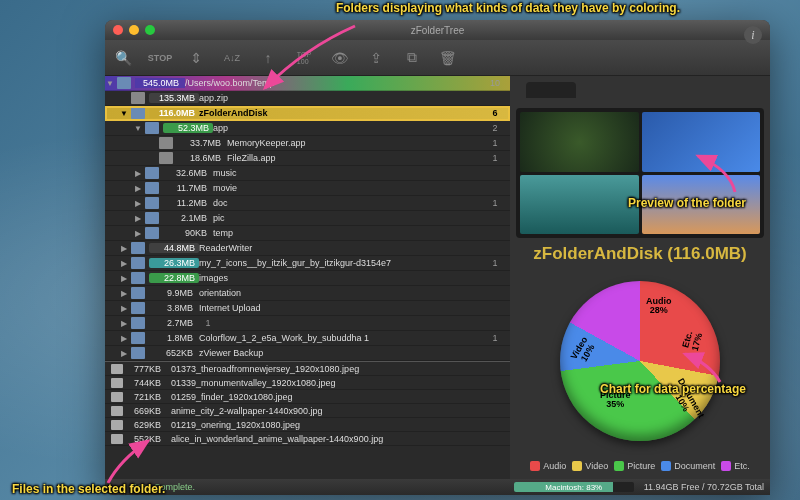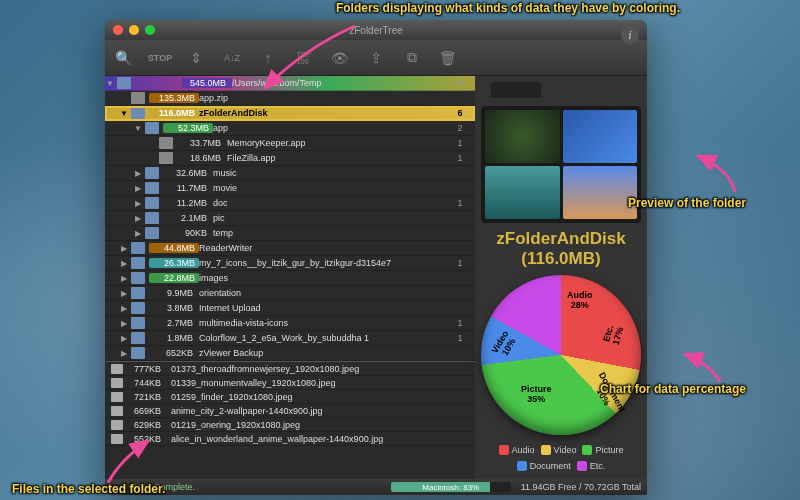--- a/index.html
+++ b/index.html
@@ -1,43 +1,43 @@
 <!DOCTYPE html>
 <html><head>
 <meta charset="utf-8">
 <style>
   * { margin: 0; padding: 0; box-sizing: border-box; font-family: "Helvetica Neue", Arial, sans-serif; }
   body { width: 800px; height: 500px; background: linear-gradient(135deg, #3a6b8a 0%, #5a8ba8 50%, #2a5a7a 100%); overflow: hidden; position: relative; }
   .bg-wave { position: absolute; inset: 0; background: radial-gradient(ellipse at 20% 60%, rgba(255,255,255,0.15) 0%, transparent 40%), radial-gradient(ellipse at 80% 90%, rgba(255,255,255,0.2) 0%, transparent 50%); }
-  .window { position: absolute; left: 105px; top: 20px; width: 542px; height: 475px; background: #3a3a3a; border-radius: 8px; box-shadow: 0 10px 40px rgba(0,0,0,0.5); display: flex; flex-direction: column; }
+  .window { position: absolute; left: 105px; top: 20px; width: 665px; height: 475px; background: #3a3a3a; border-radius: 8px; box-shadow: 0 10px 40px rgba(0,0,0,0.5); display: flex; flex-direction: column; }
   .titlebar { height: 20px; background: linear-gradient(#5a5a5a, #3a3a3a); border-radius: 8px 8px 0 0; display: flex; align-items: center; padding: 0 8px; position: relative; }
   .traffic { display: flex; gap: 6px; }
   .traffic span { width: 10px; height: 10px; border-radius: 50%; }
   .traffic .r { background: #ff5f56; } .traffic .y { background: #ffbd2e; } .traffic .g { background: #27c93f; }
   .titlebar .title { position: absolute; left: 50%; transform: translateX(-50%); font-size: 10px; color: #aaa; }
   .toolbar { height: 36px; background: linear-gradient(#4a4a4a, #353535); display: flex; align-items: center; padding: 0 8px; gap: 14px; border-bottom: 1px solid #222; }
   .tbtn { width: 22px; height: 22px; display: flex; align-items: center; justify-content: center; color: #888; font-size: 14px; cursor: pointer; }
   .toolbar .spacer { flex: 1; }
   .content { flex: 1; display: flex; overflow: hidden; }
   .left { width: 405px; display: flex; flex-direction: column; }
   .tree { flex: 1; overflow-y: auto; background: #2a2a2a; font-size: 10px; }
   .row { display: flex; align-items: center; height: 15px; color: #ddd; padding-right: 6px; border-bottom: 1px solid rgba(0,0,0,0.2); }
   .row .arrow { width: 10px; font-size: 8px; text-align: center; color: #999; }
   .row .ficon { width: 14px; height: 12px; margin: 0 4px 0 2px; border-radius: 1px; font-size: 8px; display: flex; align-items: center; justify-content: center; }
   .row .ficon.folder { background: #6a8bb5; }
   .row .ficon.file { background: #888; }
   .row .size { width: 50px; text-align: right; padding-right: 6px; font-size: 9px; }
   .row .name { flex: 1; font-size: 9px; white-space: nowrap; overflow: hidden; text-overflow: ellipsis; }
   .row .count { width: 18px; text-align: center; font-size: 9px; color: #999; }
   .row.root { background: linear-gradient(90deg, #4a3aaa 0%, #aa3a8a 30%, #3aaa5a 60%, #aaa03a 100%); }
-  .row.root .size { background: rgba(74,58,170,0.8); color: #fff; margin-left: 47px; }
+  .row.root .size { background: rgba(74,58,170,0.8); color: #fff; }
   .row.selected { outline: 2px solid #e8c040; outline-offset: -2px; background: linear-gradient(90deg, #c8a830 0%, #d8b840 100%); color: #000; font-weight: 600; }
   .row.selected .count, .row.selected .size, .row.selected .arrow { color: #000; }
   .row.bar-green .size { background: #3a9a4a; color:#fff; padding:0 4px; border-radius:2px; }
-  .row.bar-purple .size { background: #a16207; color:#fff; padding:0 4px; border-radius:2px; }
+  .row.bar-purple .size { background: #404040; color:#fff; padding:0 4px; border-radius:2px; }
   .row.bar-yellow .size { background: #c8a830; color:#fff; padding:0 4px; border-radius:2px; }
   .row.bar-teal .size { background: #3a9a9a; color:#fff; padding:0 4px; border-radius:2px; }
   .filelist { height: 118px; background: #2a2a2a; border-top: 1px solid #555; font-size: 9px; color: #ddd; overflow-y: auto; }
   .frow { display: flex; align-items: center; height: 14px; padding: 0 6px; border-bottom: 1px solid rgba(0,0,0,0.2); }
   .frow .ficon2 { width: 12px; height: 10px; background: #aaa; margin-right: 6px; border-radius: 1px; }
   .frow .fsize { width: 42px; text-align: right; padding-right: 10px; }
   .frow .fname { flex: 1; white-space: nowrap; overflow: hidden; }
   .statusbar { height: 16px; background: linear-gradient(#3a3a3a,#2a2a2a); display: flex; align-items: center; font-size: 9px; color: #ccc; padding: 0 6px; gap: 10px; margin-left: 20px; }
   .statusbar .scan { flex: 0 0 auto; color: #8c8; }
   .statusbar .diskbar { flex: 0 0 120px; height: 10px; background: #222; border-radius: 2px; position: relative; overflow: hidden; }
@@ -226,21 +226,20 @@
             <span class="arrow">▶</span>
             <span class="ficon folder"></span>
             <span class="size">3.8MB</span>
             <span class="name">Internet Upload</span>
             <span class="count"></span>
           </div>
           <div class="row " style="padding-left: 14px;">
             <span class="arrow">▶</span>
             <span class="ficon folder"></span>
             <span class="size">2.7MB</span>
-            <span class="name">multimedia-vista-icons</span>
             <span class="count">1</span>
           </div>
           <div class="row " style="padding-left: 14px;">
             <span class="arrow">▶</span>
             <span class="ficon folder"></span>
             <span class="size">1.8MB</span>
             <span class="name">Colorflow_1_2_e5a_Work_by_subuddha 1</span>
             <span class="count">1</span>
           </div>
           <div class="row " style="padding-left: 14px;">

